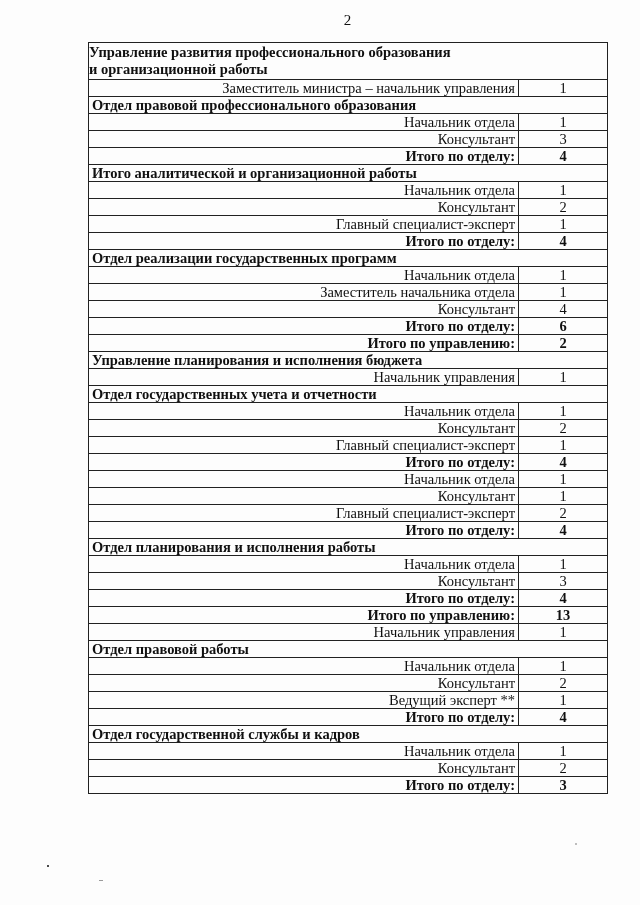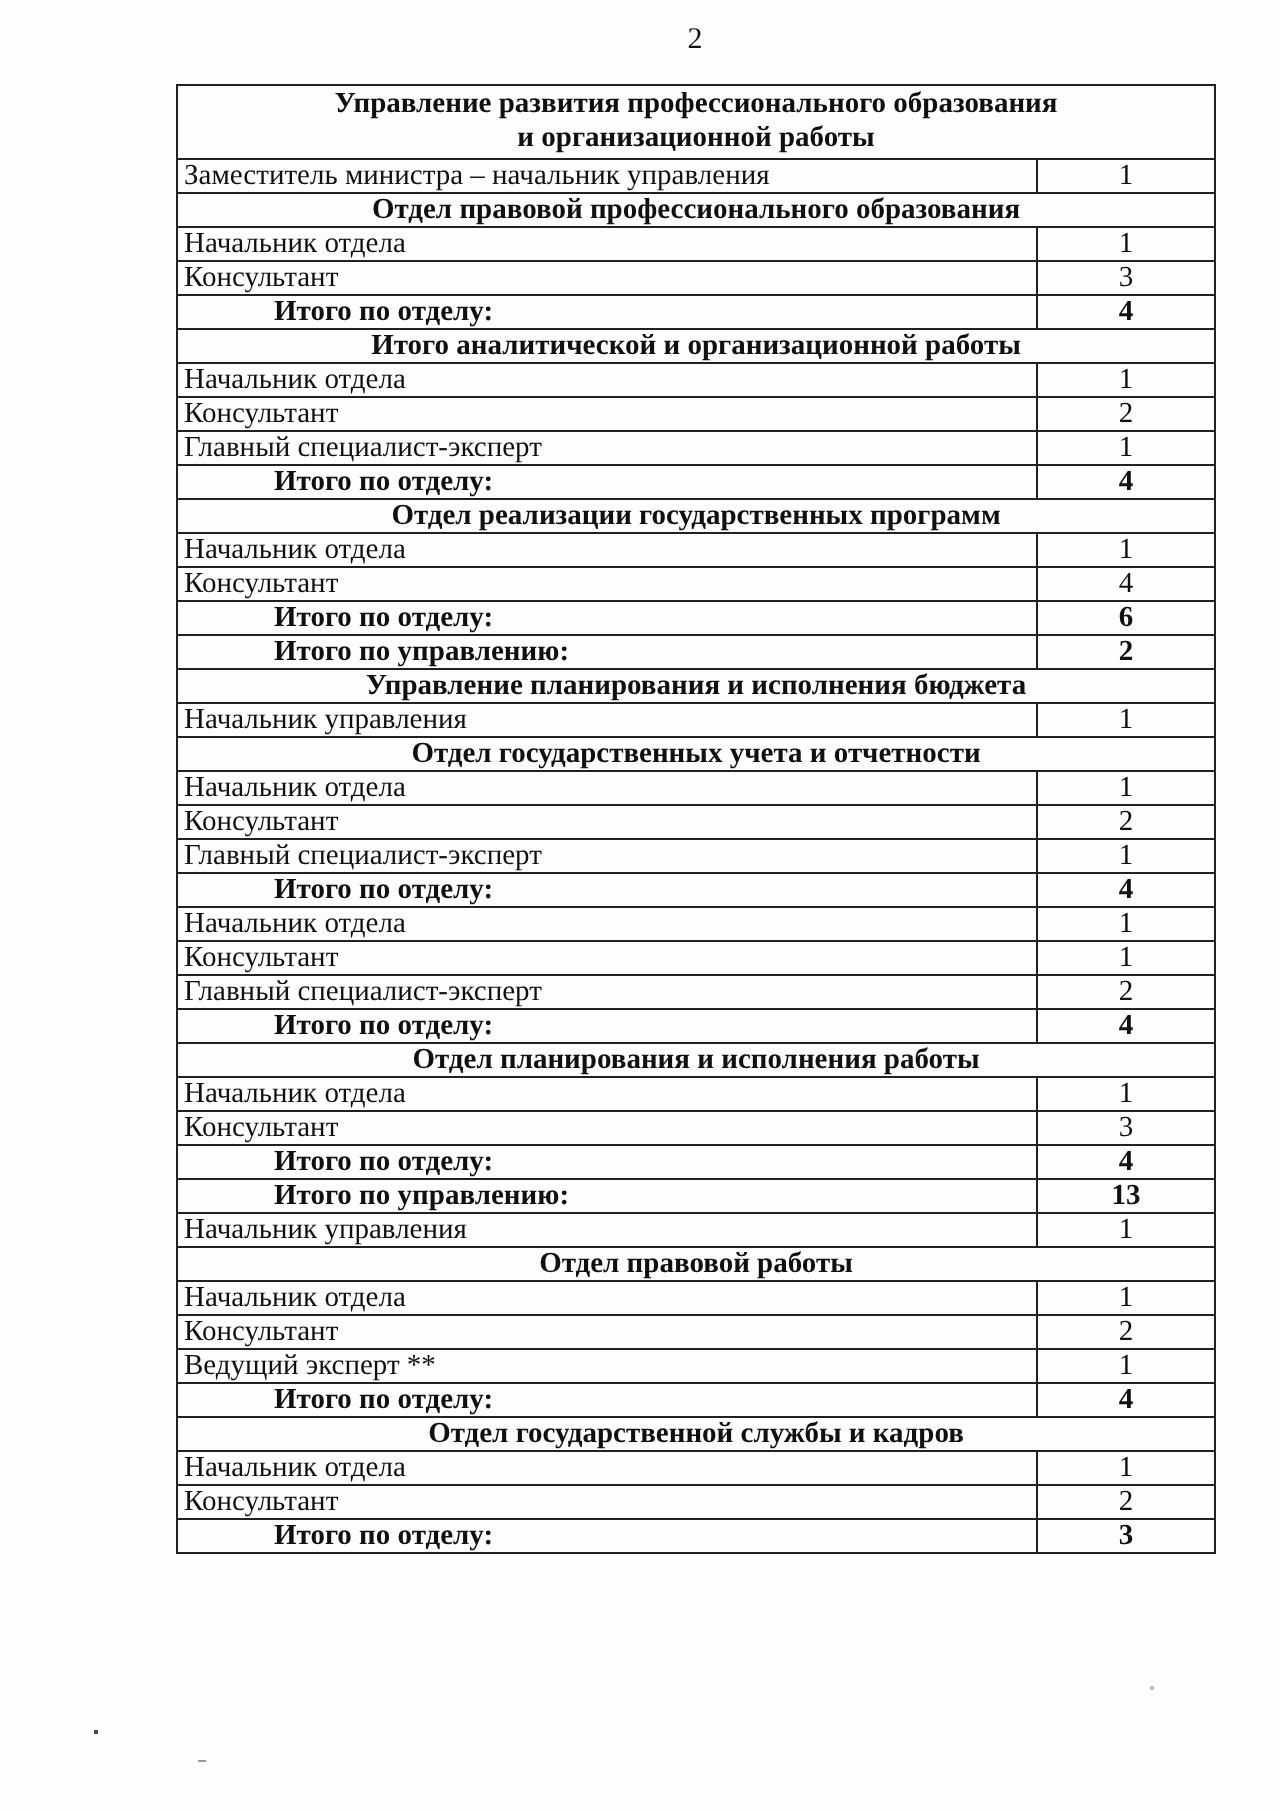--- a/index.html
+++ b/index.html
@@ -34,31 +34,30 @@
   table.staff td {
     border: 1px solid #212121;
     font-size: 14.5px;
     height: 16px;
     line-height: 16px;
     padding: 0 3px;
     white-space: nowrap;
     overflow: hidden;
   }
   td.hdr {
-    text-align: center;
     font-weight: bold;
   }
   tr.title td.hdr {
     height: 34px;
     line-height: 17px;
     white-space: pre-line;
     padding: 1px 0;
   }
   td.lbl {
-    text-align: left;
+    text-align: right;
   }
   td.val {
     text-align: center;
   }
   tr.total td.lbl {
     font-weight: bold;
     padding-left: 48px;
   }
   tr.total td.val {
     font-weight: bold;
@@ -125,20 +124,24 @@
         <td class="val">4</td>
       </tr>
       <tr class="header">
         <td colspan="2" class="hdr">Отдел реализации государственных программ</td>
       </tr>
       <tr class="row">
         <td class="lbl">Начальник отдела</td>
         <td class="val">1</td>
       </tr>
       <tr class="row">
+        <td class="lbl">Заместитель начальника отдела</td>
+        <td class="val">1</td>
+      </tr>
+      <tr class="row">
         <td class="lbl">Консультант</td>
         <td class="val">4</td>
       </tr>
       <tr class="total">
         <td class="lbl">Итого по отделу:</td>
         <td class="val">6</td>
       </tr>
       <tr class="total">
         <td class="lbl">Итого по управлению:</td>
         <td class="val">2</td>

